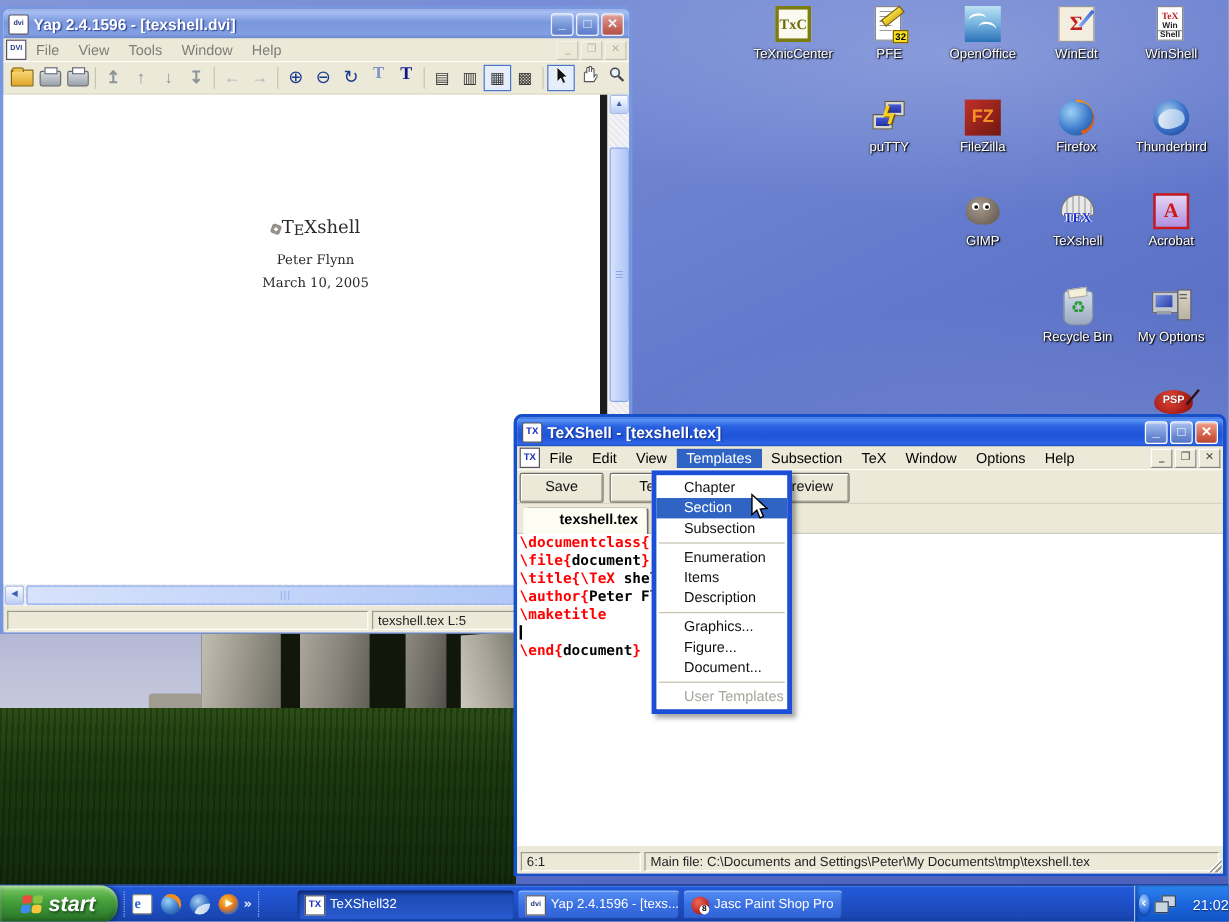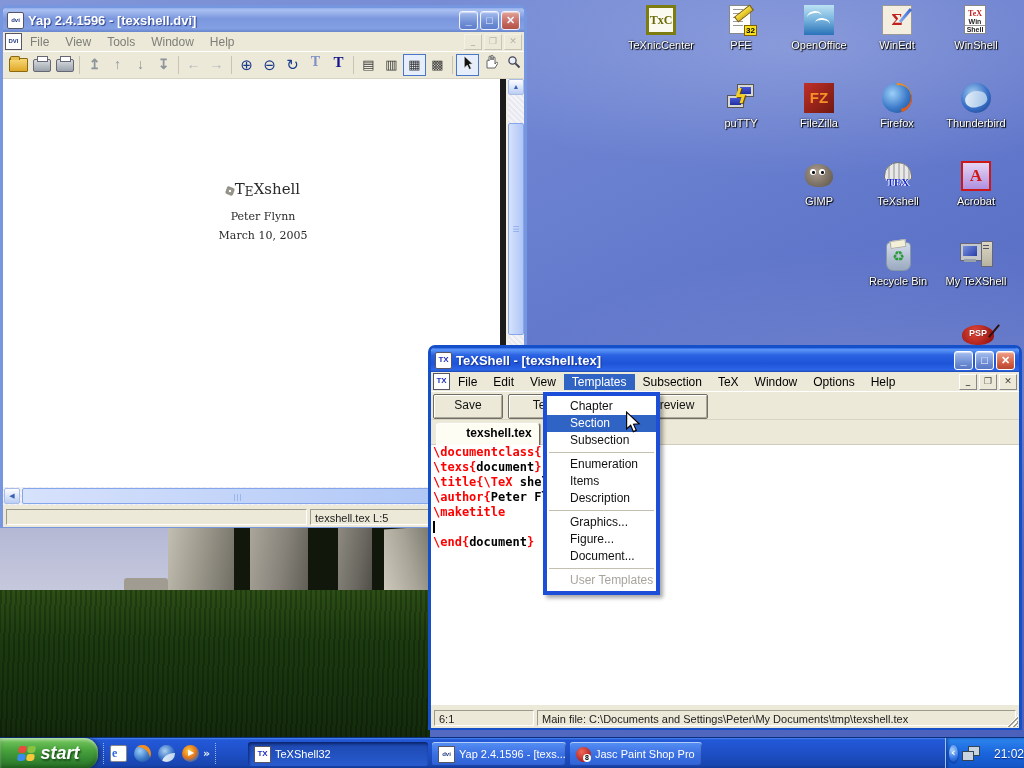--- a/index.html
+++ b/index.html
@@ -293,21 +293,21 @@
   <div class="ic">
     <span class="mc-mon">
         <span class="mc-scr"></span>
       </span>
     <span class="mc-base"></span>
     <span class="mc-tower">
         <span class="mc-slot" style="top:3px;"></span>
         <span class="mc-slot" style="top:6px;"></span>
       </span>
   </div>
-  <div class="lbl">My TeXShell</div>
+  <div class="lbl">My Options</div>
 </div>
 
 <div id="psp-icon" class="abs">
   <span class="psp-blob"></span>
   <span class="psp-brush"></span>
   <span class="psp-txt">PSP</span>
 </div>
 
 <div class="xpwin" style="left:0;top:5px;width:527px;height:523px;z-index:10;">
   <div class="tbar tb-yap">
@@ -431,21 +431,21 @@
   <div style="position:relative;height:27px;background:#ece9d8;border-bottom:1px solid #d8d4c4;">
     <span class="xbtn" style="left:2px;">Save</span>
     <span class="xbtn" style="left:77px;">TeX</span>
     <span class="xbtn" style="left:207px;">Preview</span>
   </div>
   <div class="tabrow">
     <span class="tab">texshell.tex</span>
   </div>
   <div class="editor" style="height:260px;">
     <div class="eline"><span class="c-r">\documentclass{</span></div>
-    <div class="eline"><span class="c-r">\texs{</span><span class="c-k">document</span><span class="c-r">}</span></div>
+    <div class="eline"><span class="c-r">\file{</span><span class="c-k">document</span><span class="c-r">}</span></div>
     <div class="eline"><span class="c-r">\title{\TeX</span><span class="c-k"> shell</span><span class="c-r">}</span></div>
     <div class="eline"><span class="c-r">\author{</span><span class="c-k">Peter Flynn</span><span class="c-r">}</span></div>
     <div class="eline"><span class="c-r">\maketitle</span></div>
     <div class="eline"><span class="caret"></span></div>
     <div class="eline"><span class="c-r">\end{</span><span class="c-k">document</span><span class="c-r">}</span></div>
   </div>
   <div class="statusbar" style="height:23px;">
     <span class="spanel" style="width:100px;">6:1</span>
     <span class="spanel" style="flex:1;">Main file: C:\Documents and Settings\Peter\My Documents\tmp\texshell.tex</span>
     <span class="rgrip"></span>

